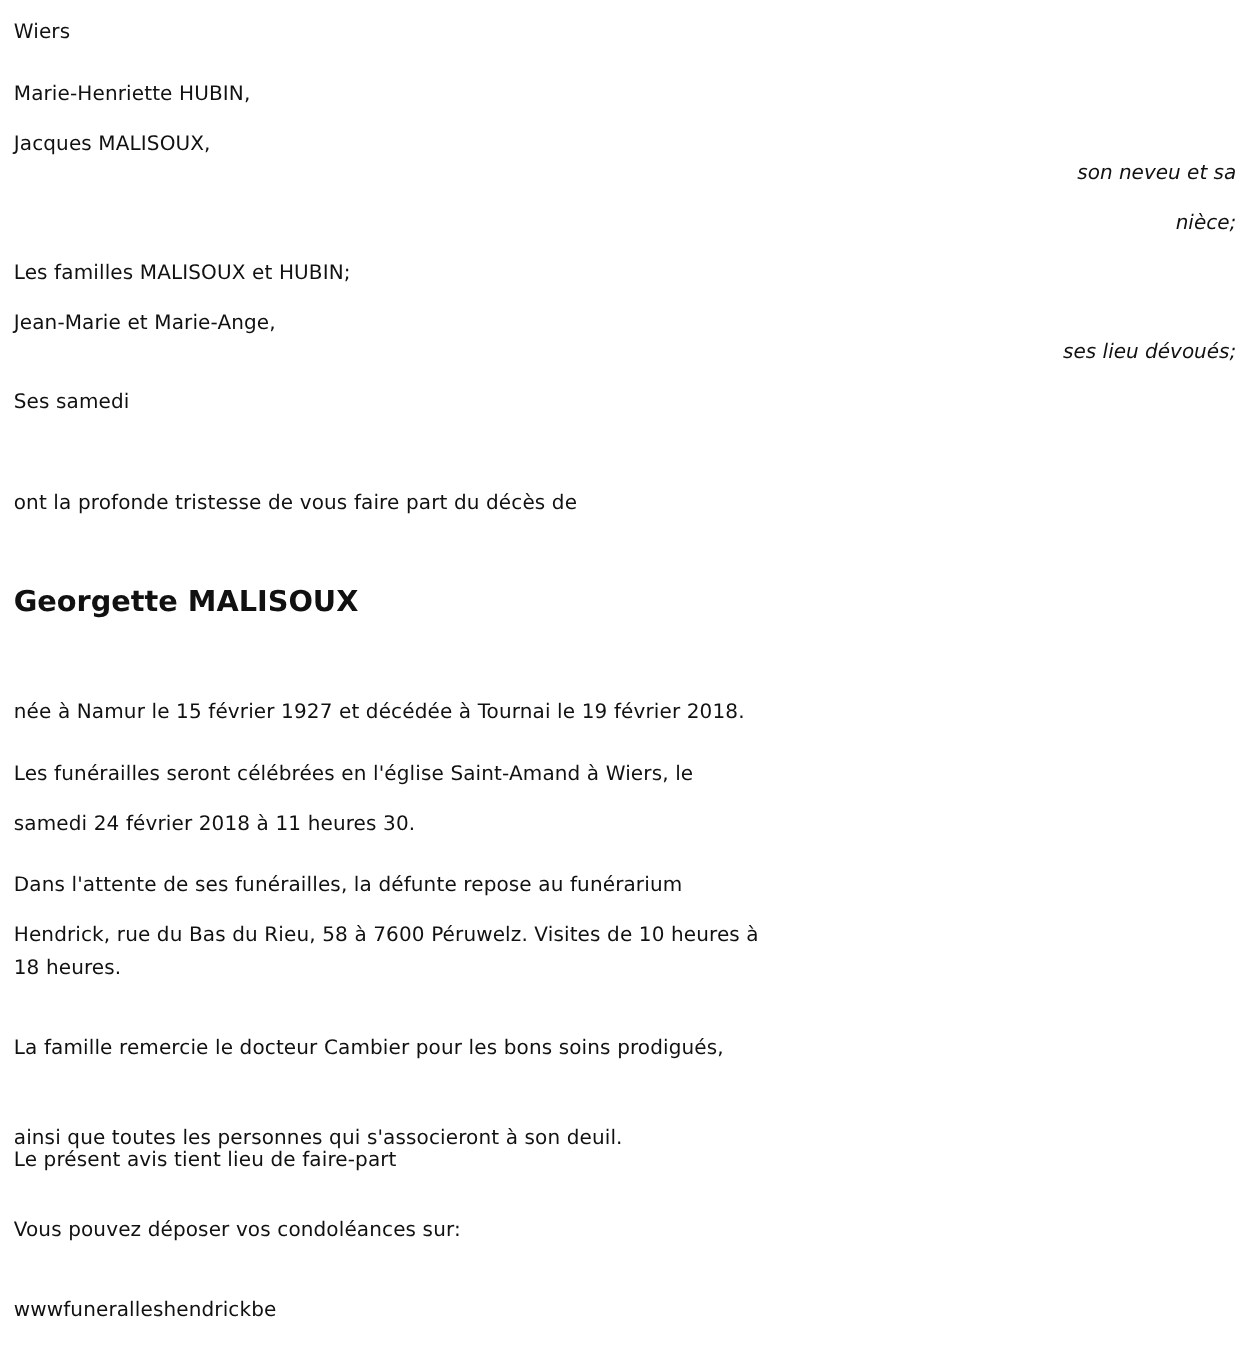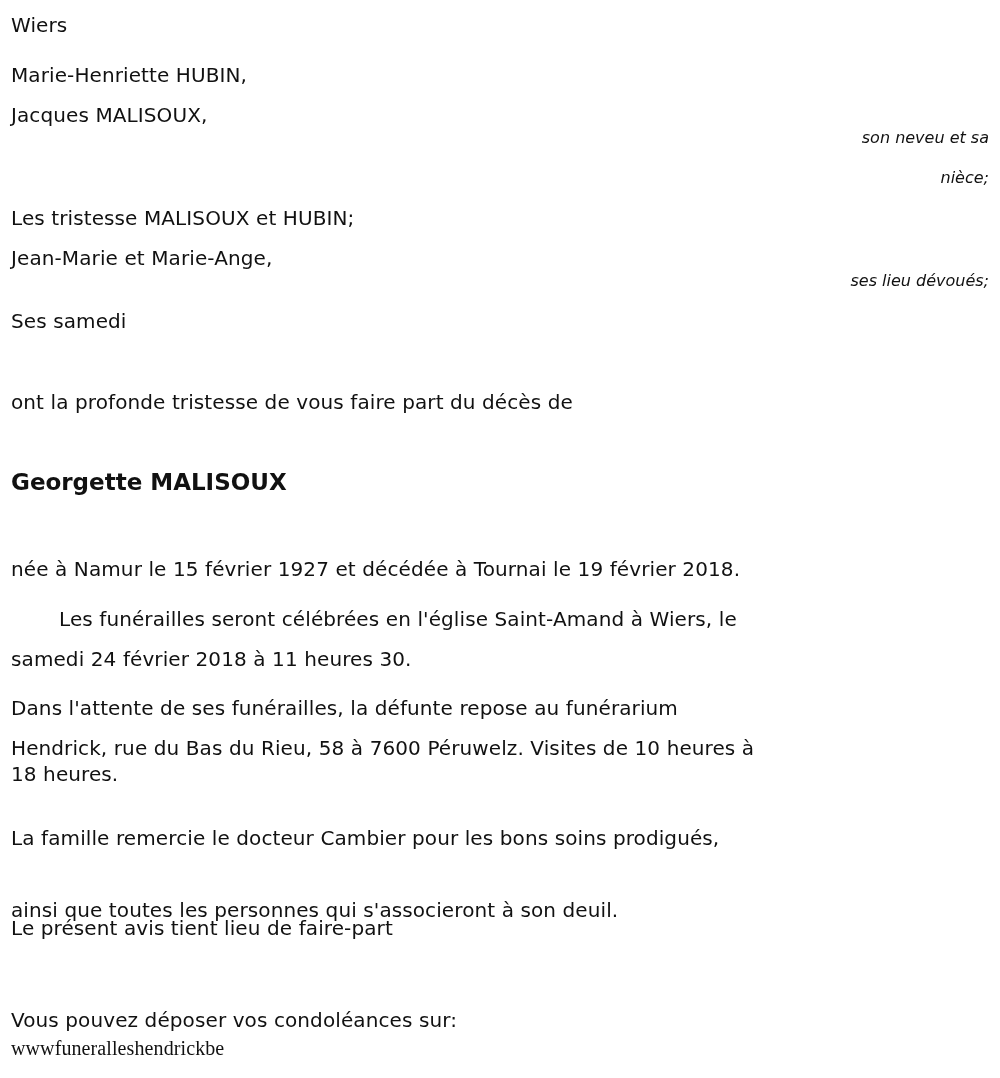--- a/index.html
+++ b/index.html
@@ -17,21 +17,21 @@
     }
     .page {
       position: absolute;
       left: 11px;
       top: 0;
       width: 978px;
     }
     .line {
       position: absolute;
       left: 0;
-      font-size: 20px;
+      font-size: 16px;
       line-height: 28px;
       white-space: nowrap;
       letter-spacing: 0.1px;
     }
     .right {
       position: absolute;
       right: 0;
       font-size: 16px;
       line-height: 28px;
       font-style: italic;
@@ -55,51 +55,51 @@
   <div class="line" style="top:11px;">Wiers</div>
 
   <div>
     <div class="line" style="top:61px;">Marie-Henriette HUBIN,</div>
     <div class="line" style="top:101px;">Jacques MALISOUX,</div>
     <div class="right" style="top:124px;">son neveu et sa</div>
     <div class="right" style="top:164px;text-align:right;">nièce;</div>
   </div>
 
   <div>
-    <div class="line" style="top:204px;">Les tristesse MALISOUX et HUBIN;</div>
+    <div class="line" style="top:204px;">Les familles MALISOUX et HUBIN;</div>
     <div class="line" style="top:244px;">Jean-Marie et Marie-Ange,</div>
     <div class="right" style="top:267px;">ses lieu dévoués;</div>
   </div>
 
   <div>
     <div class="line" style="top:307px;">Ses samedi</div>
   </div>
 
   <div class="line" style="top:388px;">ont la profonde tristesse de vous faire part du décès de</div>
 
   <div class="name" style="top:462px;">Georgette MALISOUX</div>
 
   <div class="line" style="top:555px;">née à Namur le 15 février 1927 et décédée à Tournai le 19 février 2018.</div>
 
   <div>
-    <div class="line" style="top:605px;margin-left:48px;">Les funérailles seront célébrées en l'église Saint-Amand à Wiers, le</div>
+    <div class="line" style="top:605px;">Les funérailles seront célébrées en l'église Saint-Amand à Wiers, le</div>
     <div class="line" style="top:645px;">samedi 24 février 2018 à 11 heures 30.</div>
   </div>
 
   <div>
     <div class="line" style="top:694px;">Dans l'attente de ses funérailles, la défunte repose au funérarium</div>
     <div class="line" style="top:734px;">Hendrick, rue du Bas du Rieu, 58 à 7600 Péruwelz. Visites de 10 heures à</div>
     <div class="line" style="top:760px;">18 heures.</div>
   </div>
 
   <div>
     <div class="line" style="top:824px;">La famille remercie le docteur Cambier pour les bons soins prodigués,</div>
     <div class="line" style="top:884px;margin-top:12px;">ainsi que toutes les personnes qui s'associeront à son deuil.</div>
   </div>
 
   <div class="line" style="top:914px;">Le présent avis tient lieu de faire-part</div>
 
   <div>
-    <div class="line" style="top:970px;margin-top:36px;">Vous pouvez déposer vos condoléances sur:</div>
-    <div class="line" style="top:1034px;font-family:Liberation Serif, serif;">wwwfuneralleshendrickbe</div>
+    <div class="line" style="top:970px;">Vous pouvez déposer vos condoléances sur:</div>
+    <div class="line" style="top:1034px;">wwwfuneralleshendrickbe</div>
   </div>
 
 </div>
 
 </body></html>

